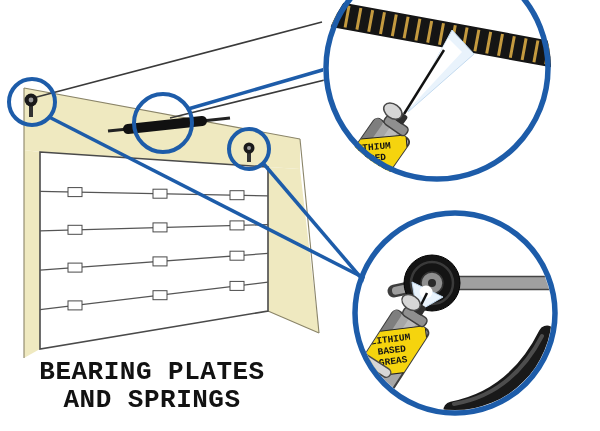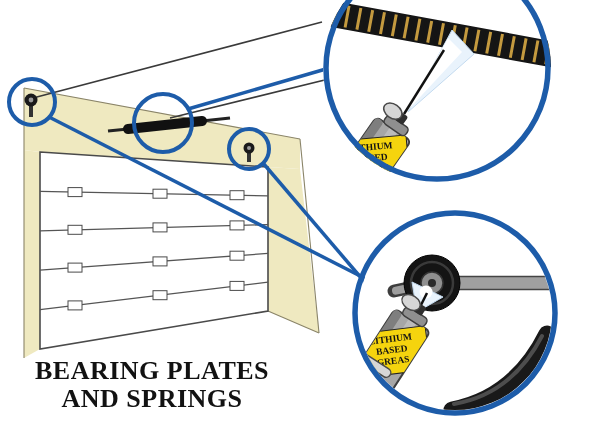--- a/index.html
+++ b/index.html
@@ -1,17 +1,17 @@
 <!DOCTYPE html>
 <html><head>
 <meta charset="utf-8">
 <style>
   html,body { margin:0; padding:0; background:#ffffff; }
   .stage { position:relative; width:600px; height:431px; background:#fff; overflow:hidden;
-           font-family:Liberation Serif, serif; }
+           font-family:Liberation Mono, monospace; }
   svg { position:absolute; inset:0; display:block; }
   .cable   { stroke:#3a3a3a; stroke-width:1.5; fill:none; }
   .edge    { stroke:#8a8468; stroke-width:1.1; fill:none; }
   .door    { fill:#ffffff; stroke:#4a4a4a; stroke-width:1.6; }
   .door-line { stroke:#555555; stroke-width:1.3; }
   .hinge   { fill:#ffffff; stroke:#4a4a4a; stroke-width:1; }
   .blue-ring { fill:none; stroke-width:5.5; }
   .blue-circ { fill:none; stroke-width:4; }
   .blue-line { fill:none; stroke-width:3.5; }
   .callout-fill { fill:#ffffff; }

